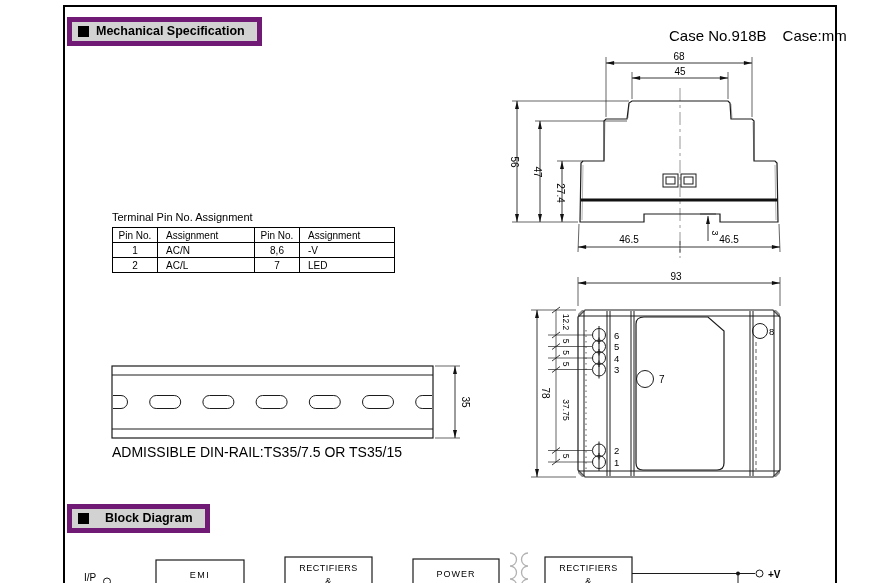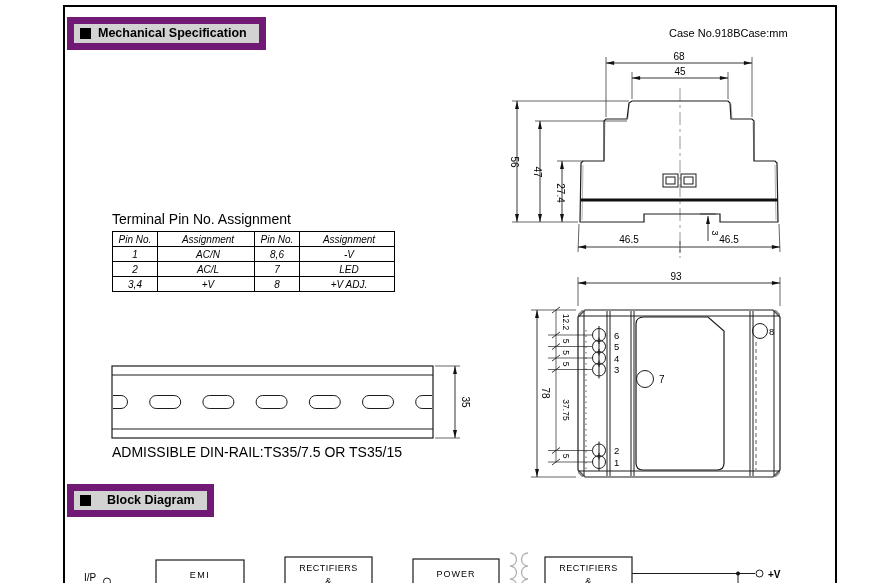--- a/index.html
+++ b/index.html
@@ -7,39 +7,38 @@
     width:896px;height:583px;position:relative;overflow:hidden;
     background:#ffffff;
     font-family:"Liberation Sans",sans-serif;color:#111;
   }
   .page-frame{
     position:absolute;left:63px;top:5px;width:770px;height:600px;
     border-left:2px solid #000;border-top:2px solid #000;border-right:2px solid #000;
   }
   .sec-hdr{
     position:absolute;display:inline-flex;align-items:center;gap:7px;
-    background:#d2d2d2;border:7px solid #701a75;
+    background:#d2d2d2;border:5px solid #701a75;
     font-size:12.5px;font-weight:700;color:#000;
     padding:2px 12px 3px 6px;white-space:nowrap;
   }
   .sec-marker{width:11px;height:11px;background:#000;display:inline-block;}
   .case-note{
-    position:absolute;left:669px;top:27px;font-size:11px;color:#000;
-    display:flex;white-space:nowrap;
+    position:absolute;left:669px;top:27px;font-size:15px;color:#000;
+    display:flex;gap:16px;white-space:nowrap;
   }
   .tbl-wrap{position:absolute;left:112px;top:211px;}
-  .tbl-title{font-size:14px;color:#000;margin-bottom:4px;}
+  .tbl-title{font-size:11px;color:#000;margin-bottom:4px;}
   table.pins{border-collapse:collapse;font-size:10px;color:#000;}
   table.pins td,table.pins th{
     border:1px solid #000;height:14px;padding:0 4px;font-weight:400;
     white-space:nowrap;
-    font-style:italic;
   }
   .c{text-align:center;}
-  .l{text-align:center;padding-left:8px !important;}
+  .l{text-align:left;padding-left:8px !important;}
   .w1{width:36px;} .w2{width:84px;} .w3{width:36px;} .w4{width:82px;}
   .rail-note{position:absolute;left:112px;top:444px;font-size:14px;color:#000;white-space:nowrap;}
   svg{position:absolute;overflow:hidden;}
   svg text{font-family:"Liberation Sans",sans-serif;fill:#000;}
   .outline{fill:none;stroke:#1c1c1c;stroke-width:1.2;}
   .thin{fill:none;stroke:#1c1c1c;stroke-width:1;}
   .ext{fill:none;stroke:#222;stroke-width:0.7;}
   .dim{fill:none;stroke:#222;stroke-width:0.9;}
   .dimtxt{font-size:10px;}
   .gray{fill:none;stroke:#b5b5b5;stroke-width:1;}
@@ -78,26 +77,20 @@
       <td class="l">AC/N</td>
       <td class="c">8,6</td>
       <td class="l">-V</td>
     </tr>
     <tr>
       <td class="c">2</td>
       <td class="l">AC/L</td>
       <td class="c">7</td>
       <td class="l">LED</td>
     </tr>
-    <tr>
-      <td class="c">3,4</td>
-      <td class="l">+V</td>
-      <td class="c">8</td>
-      <td class="l">+V ADJ.</td>
-    </tr>
   </tbody>
     </table>
 </div>
 
 <svg style="left:498px;top:50px;" width="342" height="218" viewBox="498 50 342 218">
   <defs>
     <marker id="aS" viewBox="0 0 10 6" markerWidth="10" markerHeight="6" refX="9.5" refY="3" orient="auto-start-reverse">
       <path d="M0.5,0.8 L9.5,3 L0.5,5.2 Z" fill="#111"></path>
     </marker>
   </defs>
@@ -252,21 +245,21 @@
     <rect x="362.5" y="395.5" width="31" height="13" rx="6.5" class="thin"></rect>
     <rect x="415.7" y="395.5" width="31" height="13" rx="6.5" class="thin"></rect>
   </g>
   <path class="ext" d="M435,366 L460,366 M435,438 L460,438"></path>
   <path class="dim" d="M455,366 L455,438" marker-start="url(#aR)" marker-end="url(#aR)"></path>
   <text class="dimtxt" text-anchor="middle" transform="rotate(90 462 402)" x="462" y="402">35</text>
 </svg>
 
 <div class="rail-note">ADMISSIBLE DIN-RAIL:TS35/7.5 OR TS35/15</div>
 
-<div class="sec-hdr" style="left:67px;top:484px;gap:16px;">
+<div class="sec-hdr" style="left:67px;top:504px;gap:16px;">
   <span class="sec-marker"></span>
   <span>Block Diagram</span>
 </div>
 
 <svg style="left:63px;top:545px;" width="770" height="38" viewBox="63 545 770 38">
 
   <text x="84" y="581" style="font-size:10px">I/P</text>
   <circle cx="107" cy="581.5" r="3.5" class="thin"></circle>
 
   <rect x="156" y="560" width="88" height="40" class="outline"></rect>

